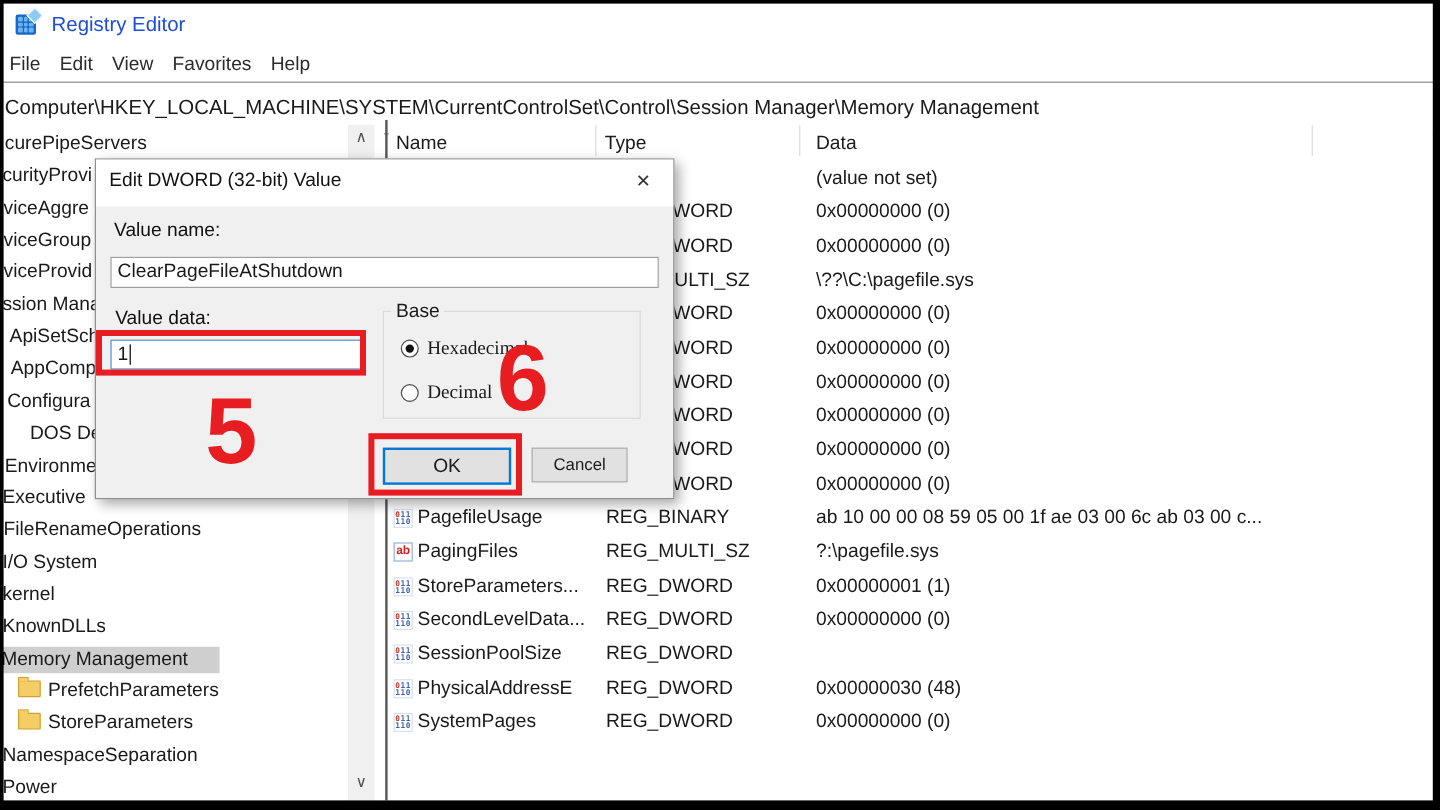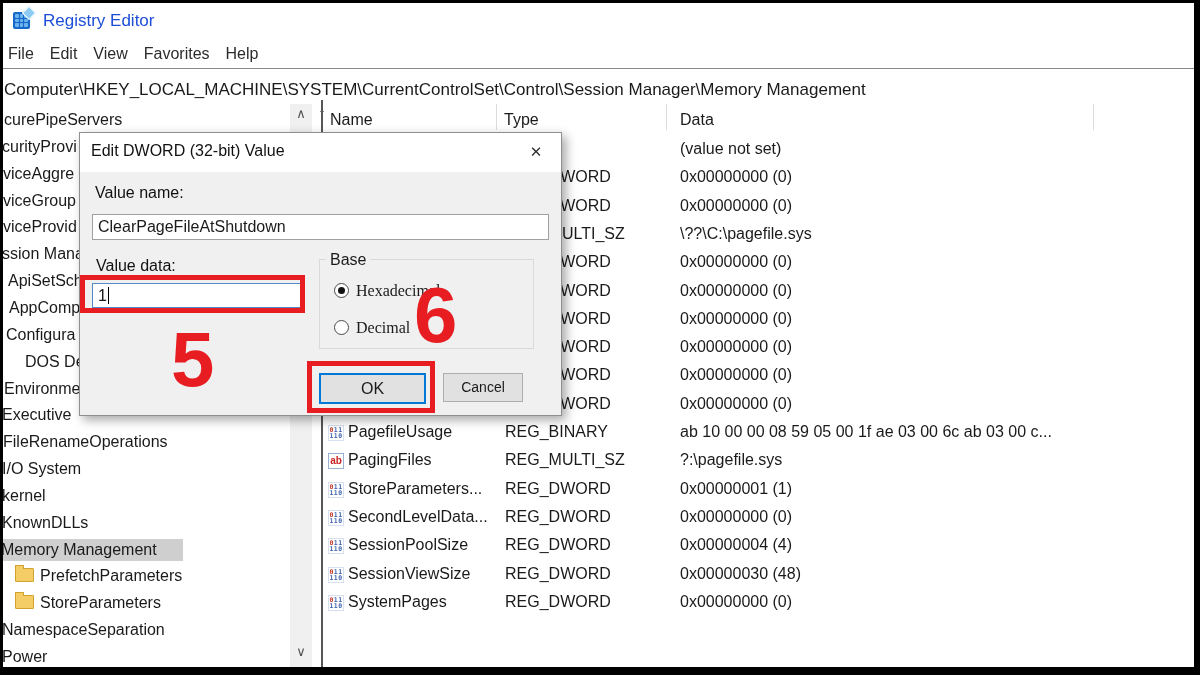--- a/index.html
+++ b/index.html
@@ -247,25 +247,24 @@
         <div class="list-row" style="top: 406px;">
           <span class="cell icon-cell"><span class="ic ic-dword"><b>011</b><b>110</b></span></span>
           <span class="cell name">SecondLevelData...</span>
           <span class="cell type">REG_DWORD</span>
           <span class="cell data">0x00000000 (0)</span>
         </div>
         <div class="list-row" style="top: 434px;">
           <span class="cell icon-cell"><span class="ic ic-dword"><b>011</b><b>110</b></span></span>
           <span class="cell name">SessionPoolSize</span>
           <span class="cell type">REG_DWORD</span>
-          <span class="cell data">0x00000004 (4)</span>
         </div>
         <div class="list-row" style="top: 463px;">
           <span class="cell icon-cell"><span class="ic ic-dword"><b>011</b><b>110</b></span></span>
-          <span class="cell name">SessionViewSize</span>
+          <span class="cell name">PhysicalAddressE</span>
           <span class="cell type">REG_DWORD</span>
           <span class="cell data">0x00000030 (48)</span>
         </div>
         <div class="list-row" style="top: 491px;">
           <span class="cell icon-cell"><span class="ic ic-dword"><b>011</b><b>110</b></span></span>
           <span class="cell name">SystemPages</span>
           <span class="cell type">REG_DWORD</span>
           <span class="cell data">0x00000000 (0)</span>
         </div>
       </div>

